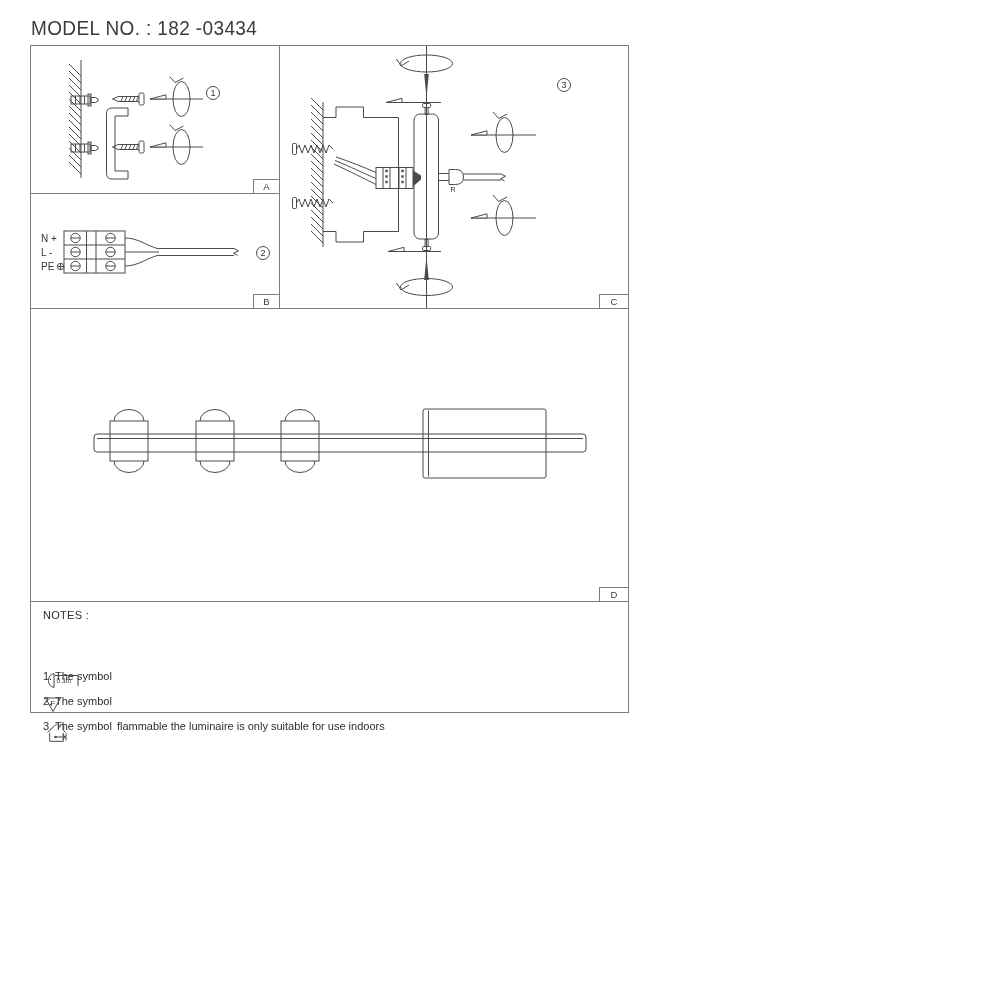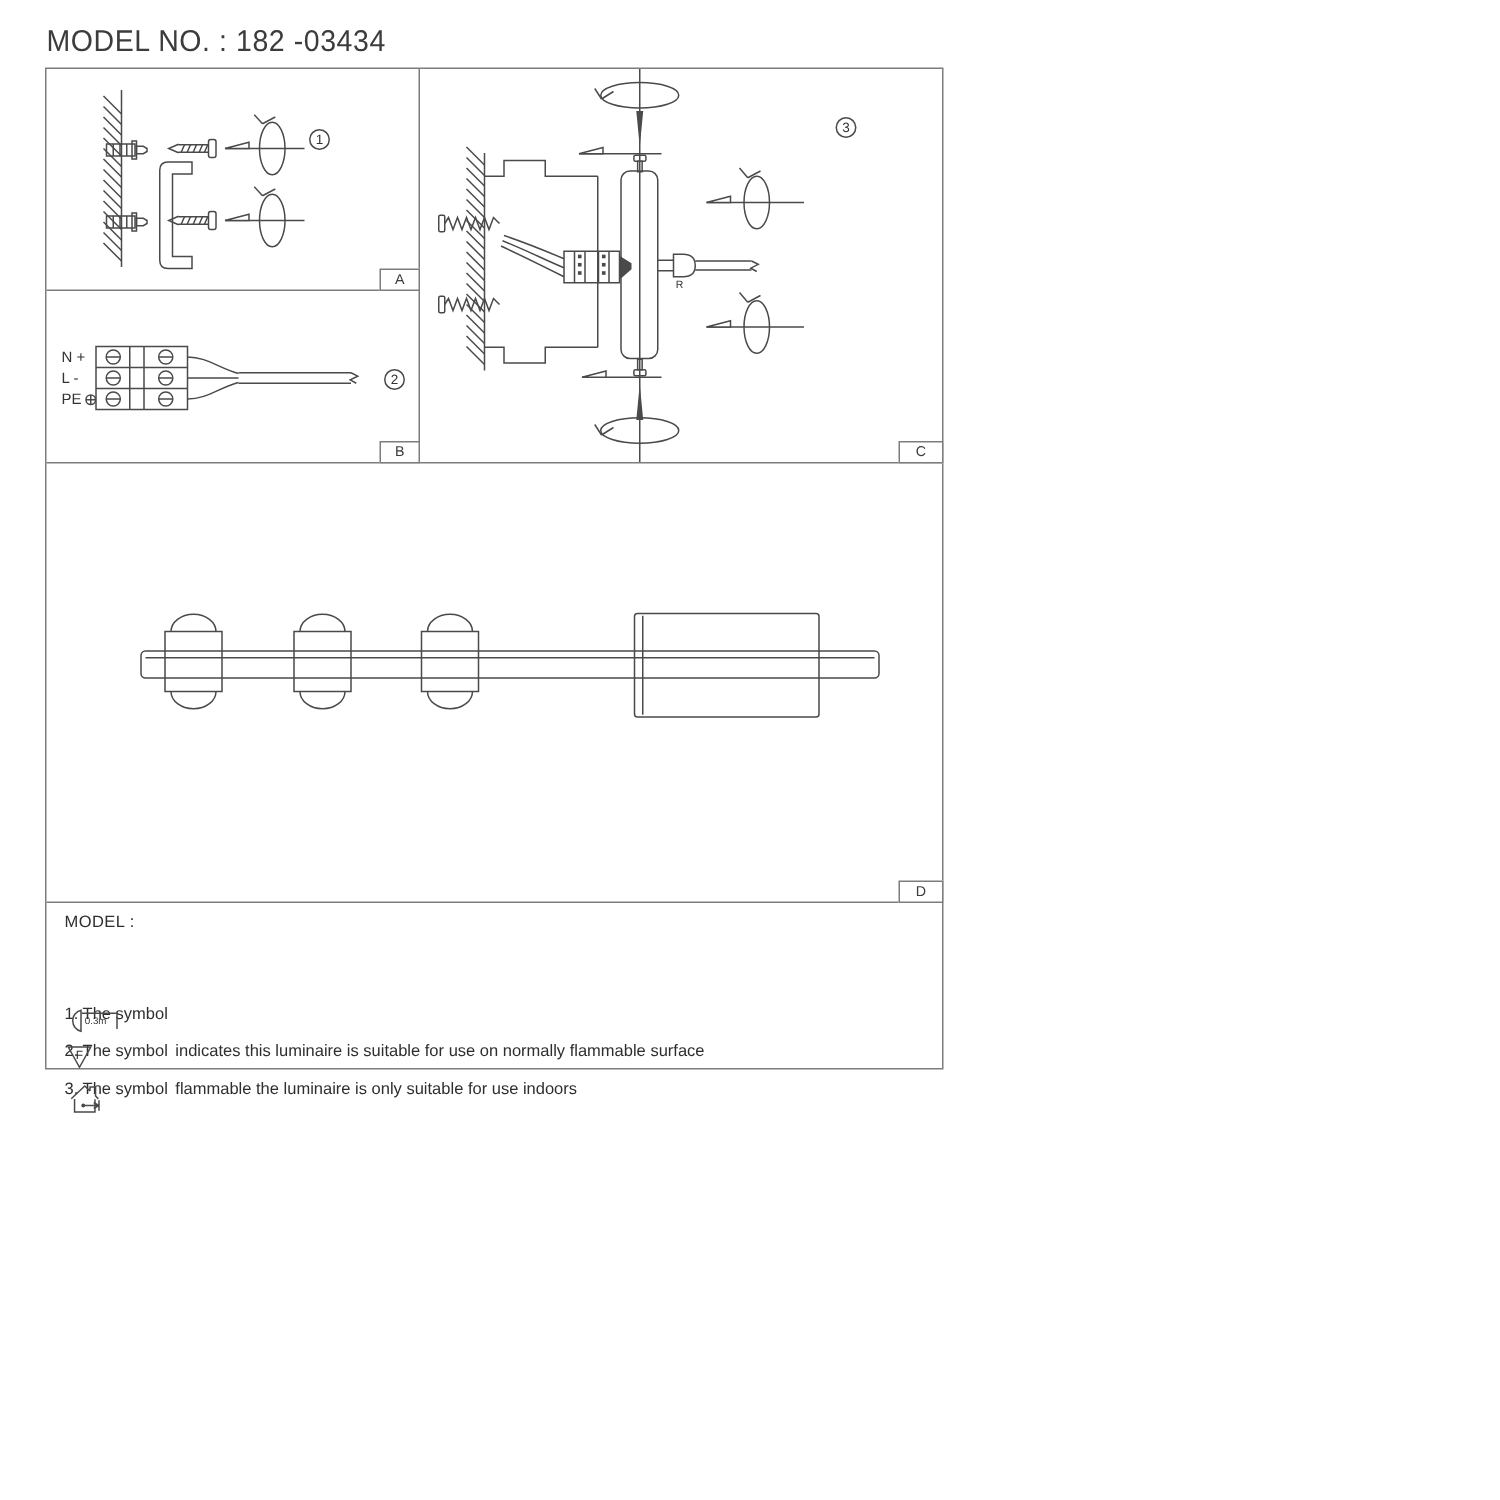--- a/index.html
+++ b/index.html
@@ -248,38 +248,37 @@
   <div class="div-v div-vert"></div>
   <div class="div-h div-top-d"></div>
   <div class="div-h div-d-notes"></div>
 
   <div class="corner corner-a">A</div>
   <div class="corner corner-b">B</div>
   <div class="corner corner-c">C</div>
   <div class="corner corner-d">D</div>
 
   <div class="notes">
-    <div class="notes-heading">MODEL :</div>
+    <div class="notes-heading">NOTES :</div>
 
     <div class="note-line note-1">
       <span>1. The symbol</span>
       <svg width="40" height="20" viewBox="0 0 40 20">
         <path class="ln" d="M11 3.5 A7.2 7.2 0 0 0 11 17.5 Z"></path>
         <path class="ln" d="M11.5 5.5 H35 M35 5.5 V16"></path>
         <text class="tiny" x="13.5" y="12.5">0.3m</text>
       </svg>
     </div>
 
     <div class="note-line note-2">
       <span>2. The symbol</span>
       <svg width="20" height="19" viewBox="0 0 20 19">
         <path class="ln" d="M2.5 3 H17.5 L10 16.5 Z"></path>
         <text class="fsym" x="10" y="10.8">F</text>
       </svg>
-      <span>indicates this luminaire is suitable for use on normally flammable surface</span>
     </div>
 
     <div class="note-line note-3">
       <span>3. The symbol</span>
       <svg width="26" height="24" viewBox="0 0 26 24">
         <path class="ln" d="M4.5 12.5 L13.5 4 L17 7.3 M17 7.3 V4.7 H20.7 V10.7 L22.6 12.6 M6.7 12.7 V21.3 H20.3 V12.9"></path>
         <circle class="fil" cx="12.5" cy="17" r="1.3"></circle>
         <path class="ln" d="M12.5 17 H22.8 M22.8 17 l-3.3 -2 M22.8 17 l-3.3 2 M23 13.5 V20.5"></path>
       </svg>
       <span>flammable the luminaire is only suitable for use indoors</span>

